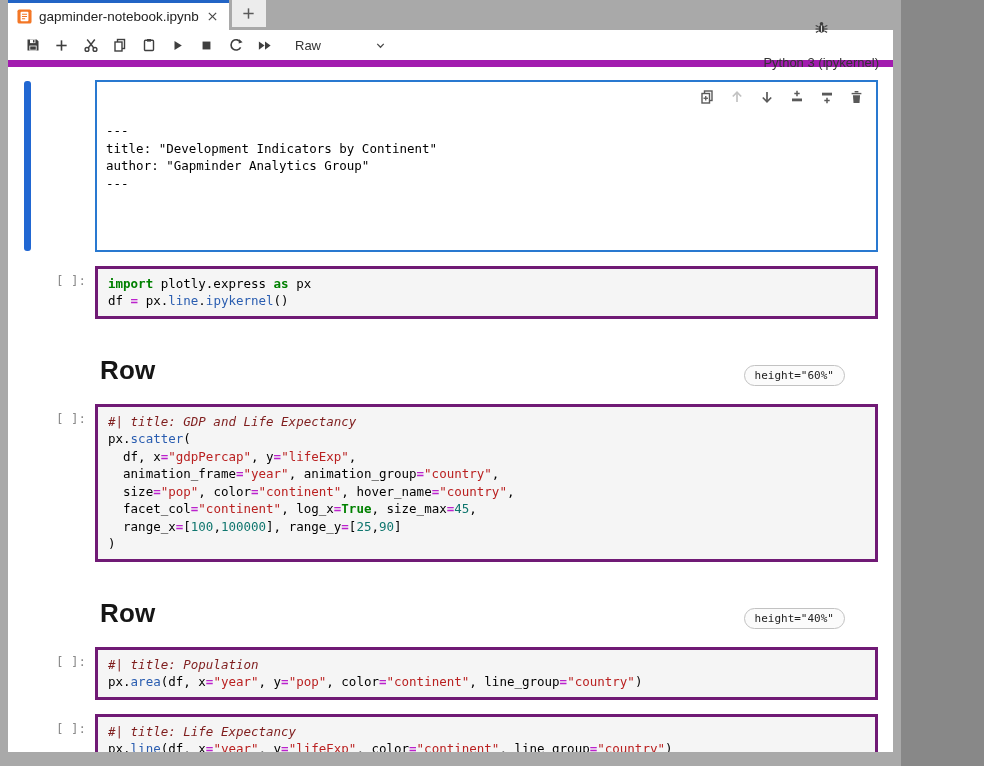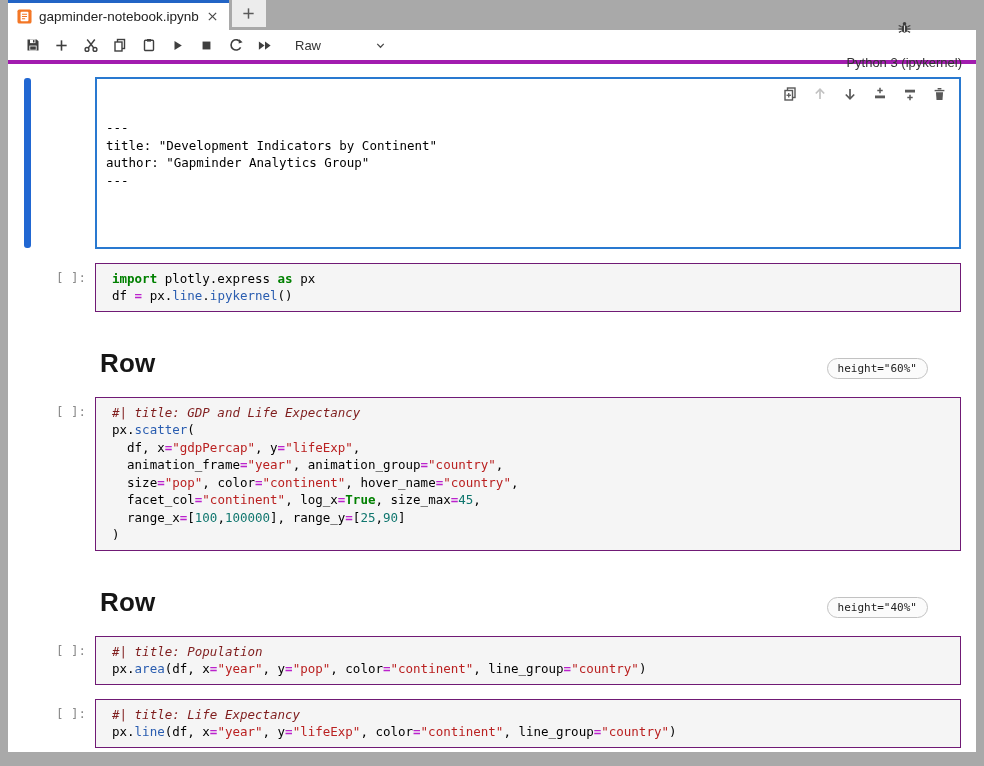--- a/index.html
+++ b/index.html
@@ -1,36 +1,36 @@
 <!DOCTYPE html>
 <html><head>
 <meta charset="utf-8">
 <style>
   html,body{margin:0;padding:0;background:#888;}
-  .screen{position:relative;width:984px;height:766px;background:#a9a9a9;font-family:"Liberation Sans",sans-serif;overflow:hidden;}
+  .screen{position:relative;width:901px;height:766px;background:#a9a9a9;font-family:"Liberation Sans",sans-serif;overflow:hidden;}
   
   .tabbar{position:absolute;top:0;left:8px;right:8px;height:30px;display:flex;align-items:stretch;background:#a9a9a9;}
   .tab{display:flex;align-items:center;gap:7px;background:#fff;border-top:3px solid #2264c5;padding:0 10px 0 9px;}
   .tab-label{font-size:13.5px;color:#222;white-space:nowrap;}
   .newtab{width:34px;margin-left:3px;height:27px;align-self:flex-start;background:#ececec;display:flex;align-items:center;justify-content:center;}
   
   .window{position:absolute;left:8px;right:8px;top:30px;bottom:14px;background:#fff;display:flex;flex-direction:column;}
-  .toolbar{height:30px;flex:none;border-bottom:4px solid #a21caf;display:flex;align-items:center;padding:0 14px 0 10px;font-size:13px;color:#333;}
+  .toolbar{height:30px;flex:none;border-bottom:7px solid #a21caf;display:flex;align-items:center;padding:0 14px 0 10px;font-size:13px;color:#333;}
   .tbtn{width:29px;height:26px;display:flex;align-items:center;justify-content:center;cursor:pointer;}
   .celltype{margin-left:12px;width:92px;display:flex;justify-content:space-between;align-items:center;cursor:pointer;padding:2px 4px;}
   .tb-right{margin-left:auto;display:flex;align-items:center;gap:20px;flex-direction:column;}
   .tb-right .grp{display:flex;align-items:center;gap:6px;cursor:pointer;}
   
   .nb{flex:1;overflow:hidden;padding-top:13px;position:relative;font-size:12.5px;}
   .cellrow{position:relative;display:flex;margin:0 15px 14px 0;}
   .gutter{width:87px;flex:none;text-align:right;padding:7px 9px 0 0;box-sizing:border-box;
           font-family:"DejaVu Sans Mono",monospace;font-size:12.5px;color:#8a8a8a;}
   .collapser{position:absolute;left:16px;top:1px;bottom:1px;width:7px;border-radius:3px;background:transparent;}
   .collapser.active{background:#2167d2;}
-  .input{position:relative;flex:1;background:#f5f5f5;border:1px solid #701a75;padding:6px 16px;
+  .input{position:relative;flex:1;background:#f5f5f5;border:3px solid #701a75;padding:6px 10px;
          font-family:"DejaVu Sans Mono",monospace;font-size:12.5px;line-height:17.5px;color:#000;white-space:pre;}
   .input.selraw{background:#fff;border:2px solid #2979d0;padding:5px 9px;}
   .code-line{min-height:17.5px;}
   .tok-k{color:#008000;font-weight:bold;}
   .tok-s{color:#ba2121;}
   .tok-o{color:#bb22cc;font-weight:bold;}
   .tok-n{color:#0f766e;}
   .tok-c{color:#7f1d1d;font-style:italic;}
   .tok-f{color:#2a5db0;}
   .celltools{position:absolute;top:7px;right:12px;display:flex;gap:14px;align-items:center;}

